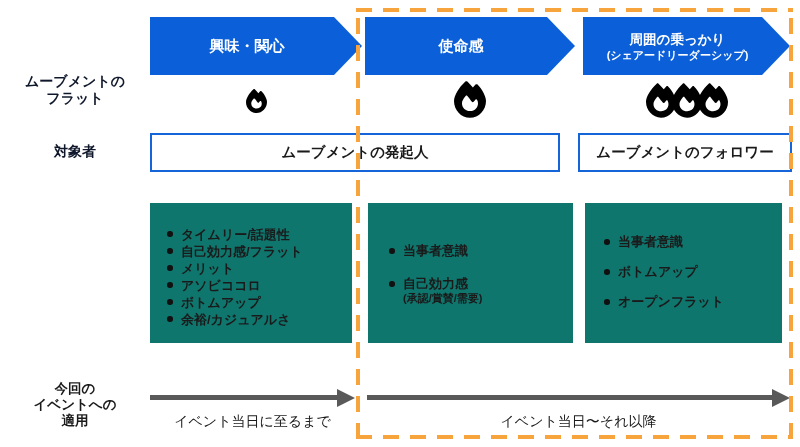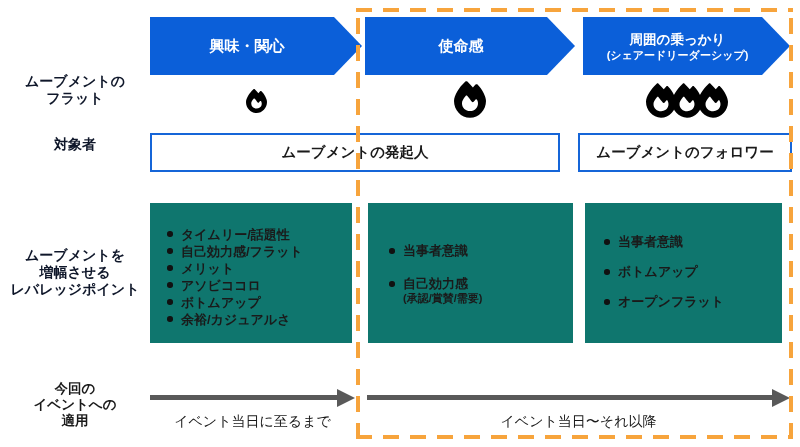--- a/index.html
+++ b/index.html
@@ -78,27 +78,22 @@
 </svg>
 
 <div class="diagram">
 
   <div class="highlight-rect"></div>
 
   <div class="side-label" style="top:73px;">
     <span>ムーブメントの</span>
     <span>フラット</span>
   </div>
-  <div class="side-label" style="top:136px;">
+  <div class="side-label" style="top:143px;">
     <span>対象者</span>
-  </div>
-  <div class="side-label" style="top:247px;">
-    <span>ムーブメントを</span>
-    <span>増幅させる</span>
-    <span>レバレッジポイント</span>
   </div>
   <div class="side-label black" style="top:381px;">
     <span>今回の</span>
     <span>イベントへの</span>
     <span>適用</span>
   </div>
 
   <div class="phase-arrow" style="left:150px; width:212px;">
     <div class="main">興味・関心</div>
   </div>

